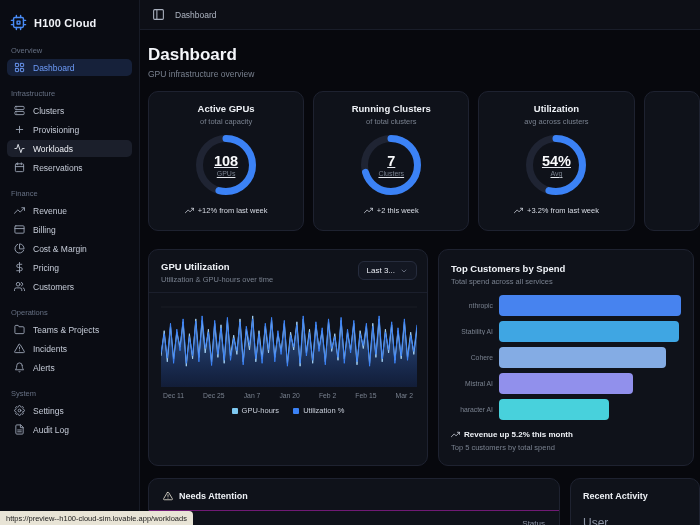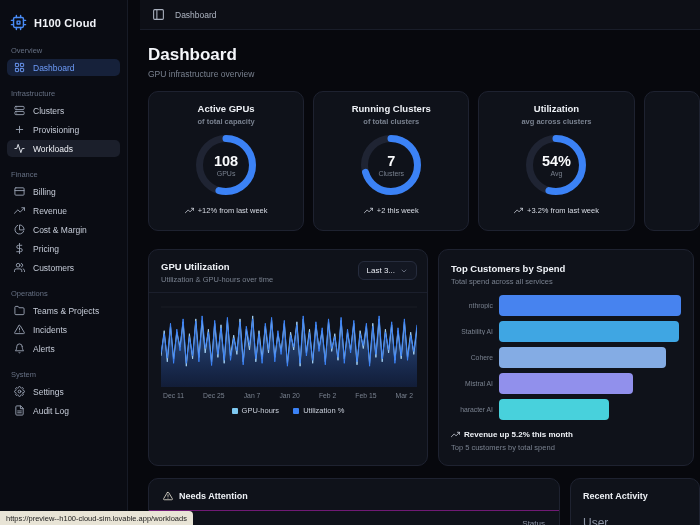--- a/index.html
+++ b/index.html
@@ -5,21 +5,21 @@
   * { margin:0; padding:0; box-sizing:border-box; }
   html,body { width:700px; height:525px; overflow:hidden; }
   body {
     font-family:"Liberation Sans", sans-serif;
     background:#07080d; color:#e7eaf1; position:relative;
   }
   svg { display:block; }
 
   
   .sidebar {
-    position:absolute; left:0; top:0; width:128px; height:525px;
+    position:absolute; left:0; top:0; width:140px; height:525px;
     background:#0a0c13; border-right:1px solid #171b26; padding:10px 7px;
   }
   .logo-row { display:flex; align-items:center; gap:7px; padding:4px 3px 2px 3px; }
   .logo-icon { width:17px; height:17px; color:#4a8cf7; }
   .logo-text { font-size:11px; font-weight:bold; color:#f2f4f9; letter-spacing:.2px; }
   .nav-section-label { font-size:7.5px; color:#667083; margin:13px 0 4px 4px; }
   .nav-item {
     display:flex; align-items:center; gap:8px; height:17px; margin:2px 0;
     padding:0 7px; border-radius:5px; cursor:pointer; color:#c6ccd8;
   }
@@ -49,24 +49,24 @@
 
   .card {
     background:#0f121a; border:1px solid #1e2230; border-radius:10px;
   }
 
   
   .stats-row { display:flex; gap:9px; margin-top:12px; }
   .stat-card { width:165px; height:140px; padding:11px 10px; text-align:center;
     display:flex; flex-direction:column; align-items:center; }
   .stat-title { font-size:9.5px; font-weight:bold; color:#eef1f6; }
-  .stat-sub { font-size:7.5px; color:#79818f; margin-top:3px;font-weight:bold; }
+  .stat-sub { font-size:7.5px; color:#79818f; margin-top:3px; }
   .gauge-wrap { position:relative; width:64px; height:64px; margin-top:7px; }
   .gauge-center { position:absolute; inset:0; display:flex; flex-direction:column;
-    align-items:center; justify-content:center; }
+    align-items:center; justify-content:center;text-decoration:underline; }
   .gauge-value { font-size:14.5px; font-weight:bold; color:#fafbfd; }
   .gauge-unit { font-size:7px; color:#79818f; margin-top:1px; }
   .stat-trend { display:flex; align-items:center; gap:4px; margin-top:9px;
     font-size:7.5px; color:#d7dbe4; }
   .trend-ic { width:9px; height:9px; color:#d7dbe4; }
   .stat-card.partial { width:60px; padding:0; }
 
   
   .charts-row { display:flex; gap:10px; margin-top:18px;border-radius:23px; }
   .gpu-card { width:280px; height:217px; }
@@ -165,38 +165,47 @@
         <span class="nav-label">Provisioning</span>
       </div>
       <div class="nav-item highlight">
         <span class="nav-ic">
           <svg viewBox="0 0 24 24" width="100%" height="100%" fill="none" stroke="currentColor" stroke-width="2" stroke-linecap="round" stroke-linejoin="round">
             <path d="M22 12h-4l-3 9L9 3l-3 9H2"></path>
           </svg>
         </span>
         <span class="nav-label">Workloads</span>
       </div>
+      <div class="nav-item">
+        <span class="nav-ic">
+          <svg viewBox="0 0 24 24" width="100%" height="100%" fill="none" stroke="currentColor" stroke-width="2" stroke-linecap="round" stroke-linejoin="round">
+            <rect x="3" y="4" width="18" height="17" rx="2"></rect>
+            <path d="M16 2v4M8 2v4M3 10h18"></path>
+          </svg>
+        </span>
+        <span class="nav-label">Reservations</span>
+      </div>
       <div class="nav-section-label">Finance</div>
+      <div class="nav-item">
+        <span class="nav-ic">
+          <svg viewBox="0 0 24 24" width="100%" height="100%" fill="none" stroke="currentColor" stroke-width="2" stroke-linecap="round" stroke-linejoin="round">
+            <path d="M23 6l-9.5 9.5-5-5L1 18"></path>
+            <path d="M17 6h6v6"></path>
+          </svg>
+        </span>
+        <span class="nav-label">Revenue</span>
+      </div>
       <div class="nav-item">
         <span class="nav-ic">
           <svg viewBox="0 0 24 24" width="100%" height="100%" fill="none" stroke="currentColor" stroke-width="2" stroke-linecap="round" stroke-linejoin="round">
             <rect x="2" y="4" width="20" height="16" rx="2"></rect>
             <path d="M2 10h20"></path>
           </svg>
         </span>
         <span class="nav-label">Billing</span>
-      </div>
-      <div class="nav-item">
-        <span class="nav-ic">
-          <svg viewBox="0 0 24 24" width="100%" height="100%" fill="none" stroke="currentColor" stroke-width="2" stroke-linecap="round" stroke-linejoin="round">
-            <path d="M23 6l-9.5 9.5-5-5L1 18"></path>
-            <path d="M17 6h6v6"></path>
-          </svg>
-        </span>
-        <span class="nav-label">Revenue</span>
       </div>
       <div class="nav-item">
         <span class="nav-ic">
           <svg viewBox="0 0 24 24" width="100%" height="100%" fill="none" stroke="currentColor" stroke-width="2" stroke-linecap="round" stroke-linejoin="round">
             <path d="M21.21 15.89A10 10 0 1 1 8 2.83"></path>
             <path d="M22 12A10 10 0 0 0 12 2v10z"></path>
           </svg>
         </span>
         <span class="nav-label">Cost &amp; Margin</span>
       </div>

